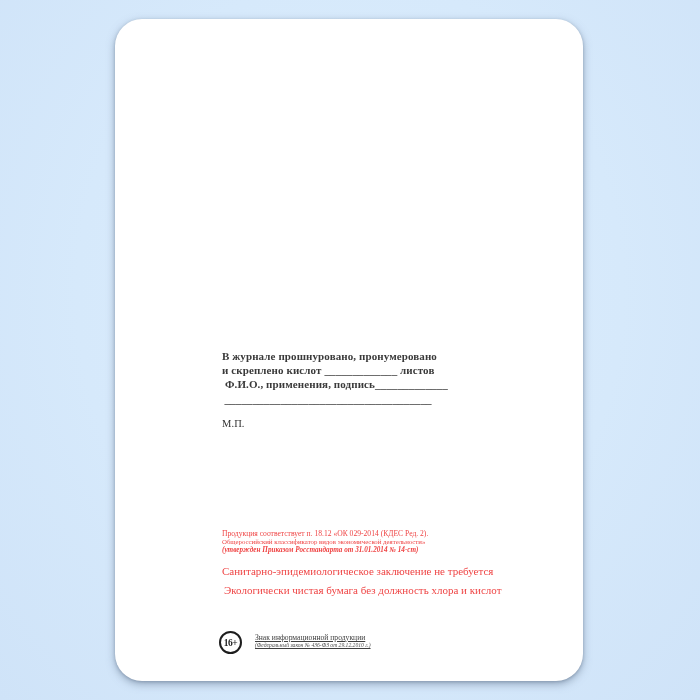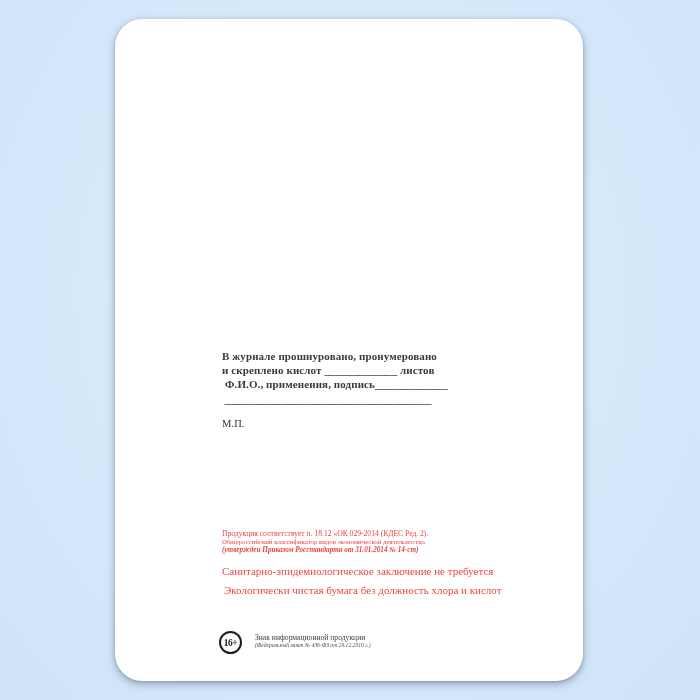--- a/index.html
+++ b/index.html
@@ -75,21 +75,21 @@
     border-radius: 50%;
     color: #1d1d1d;
     font-size: 9.5px;
     font-weight: bold;
     display: flex;
     align-items: center;
     justify-content: center;
     letter-spacing: -0.5px;
     flex: 0 0 auto;
   }
-  .age-text { margin-left: 13px; margin-top: 2px; color: #3f3f3f; }
+  .age-text { margin-left: 13px; margin-top: 2px; color: #3f3f3f; text-decoration: underline; }
   .age-title { font-size: 7.6px; line-height: 9px; white-space: nowrap; }
   .age-law { font-size: 5.6px; line-height: 7px; font-style: italic; white-space: nowrap; color: #4a4a4a; }
 </style>
 </head>
 <body>
 
 <div class="stage">
   <div class="page">
 
     <div class="journal-block">

